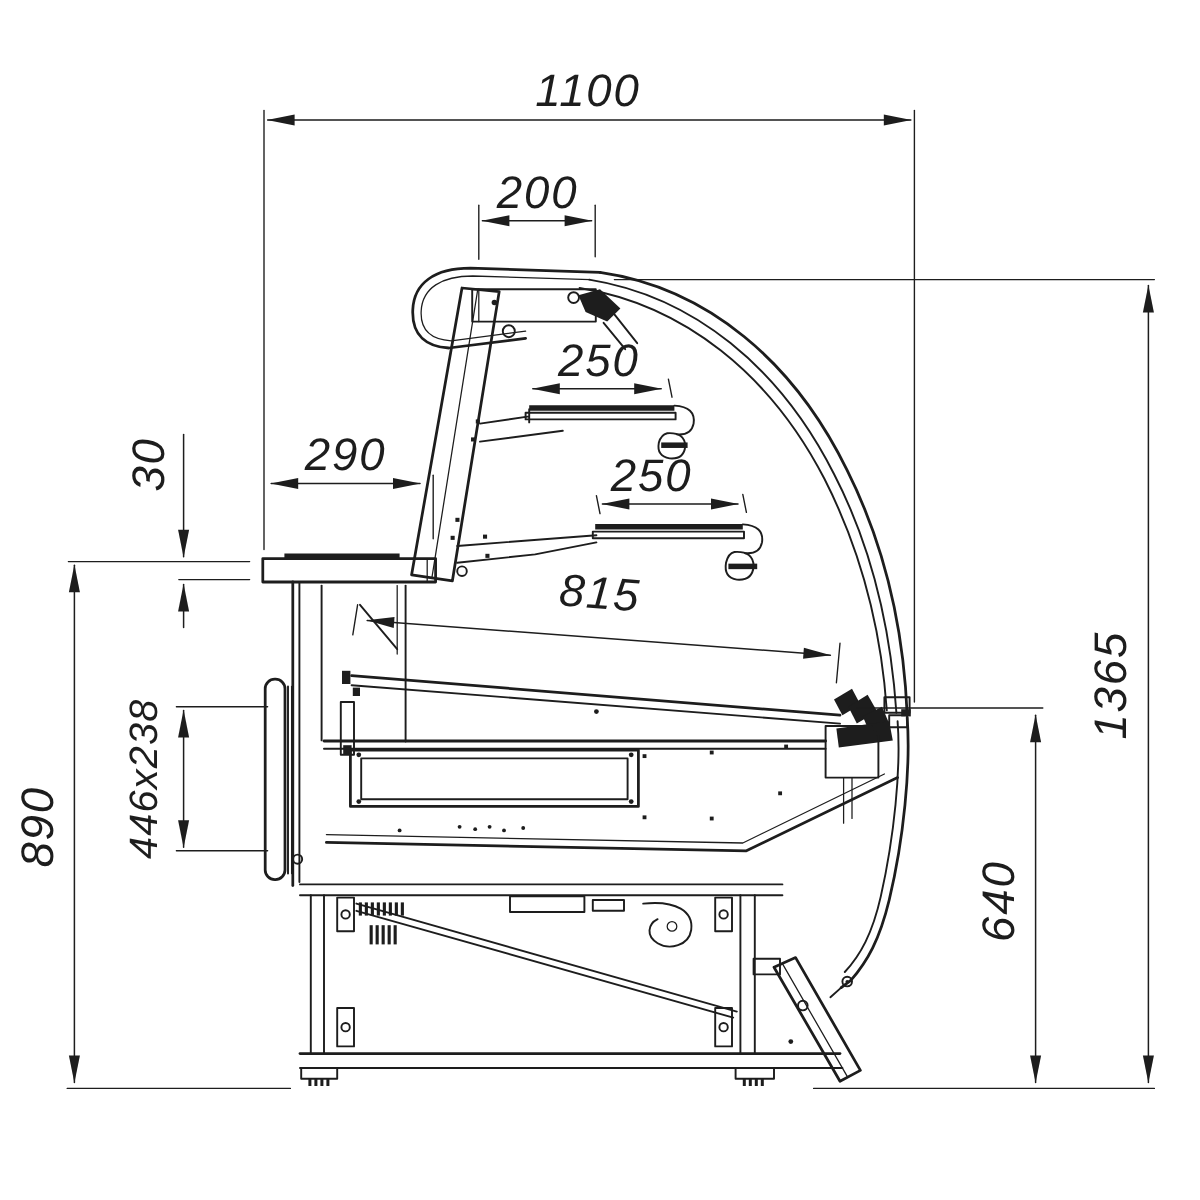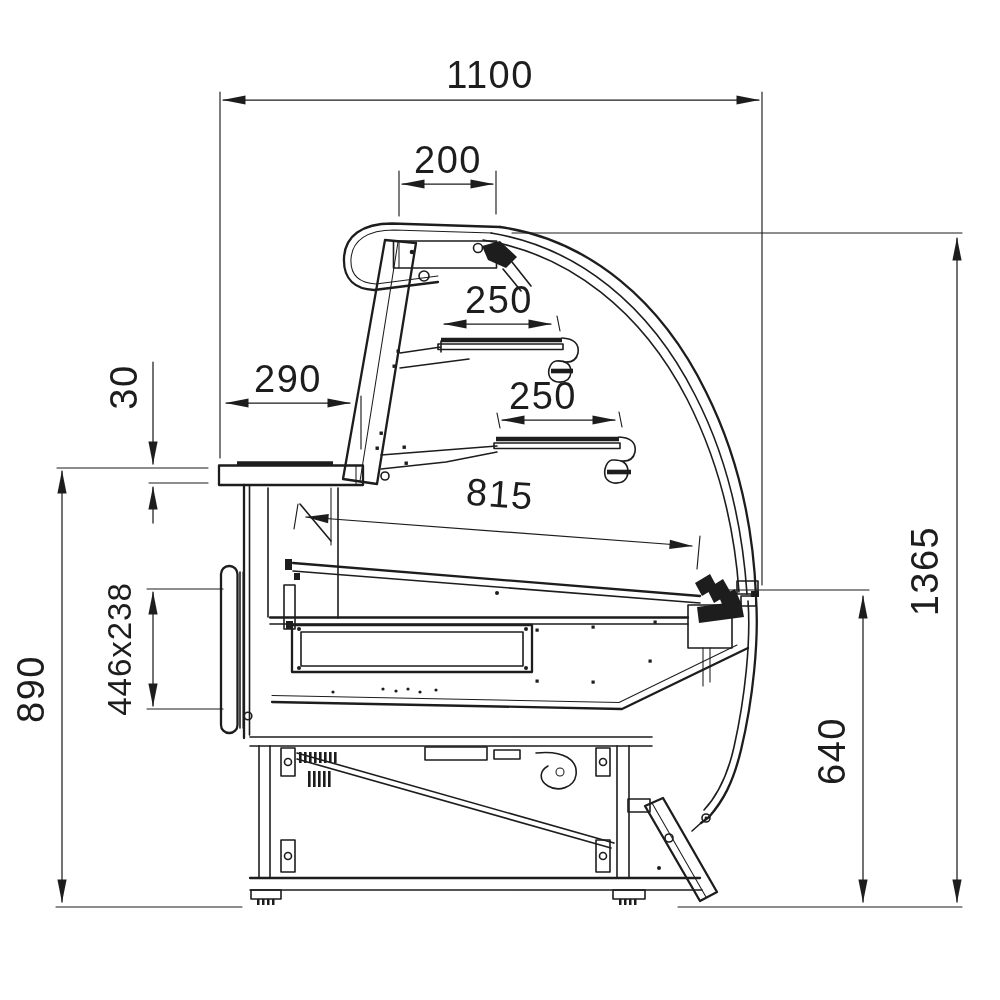--- a/index.html
+++ b/index.html
@@ -1,17 +1,17 @@
 <!DOCTYPE html>
 <html style="--ink: #1d1d1d; --background: #ffffff;"><head>
 <meta charset="utf-8">
 <style>
   :root{ --ink:#1d1d1d; --background:#ffffff; }
   html,body{margin:0;padding:0;background:var(--background);}
-  .stage{position:relative;width:1000px;height:1000px;background:var(--background);overflow:hidden;}
+  .stage{position:relative;width:1000px;height:1000px;background:var(--background);overflow:hidden;font-style:italic;}
   svg{display:block}
   .s{stroke:var(--ink);fill:none;stroke-width:1.6;stroke-linecap:round;stroke-linejoin:round}
   .s2{stroke:var(--ink);fill:none;stroke-width:2.3;stroke-linecap:round;stroke-linejoin:round}
   .thin{stroke:var(--ink);fill:none;stroke-width:1.05;stroke-linecap:round;stroke-linejoin:round}
   .thick{stroke:var(--ink);fill:none;stroke-width:4.6;stroke-linecap:butt}
   .dim{stroke:var(--ink);fill:none;stroke-width:1.25;stroke-linecap:round}
   .ext{stroke:var(--ink);fill:none;stroke-width:1.15;stroke-linecap:round}
   .fill{fill:var(--ink);stroke:none}
   .lbl{font-family:"Liberation Sans",sans-serif;font-size:38px;fill:var(--ink);letter-spacing:1.5px;text-anchor:middle}
   .lbl-sm{font-family:"Liberation Sans",sans-serif;font-size:33px;fill:var(--ink);letter-spacing:1px;text-anchor:middle}

